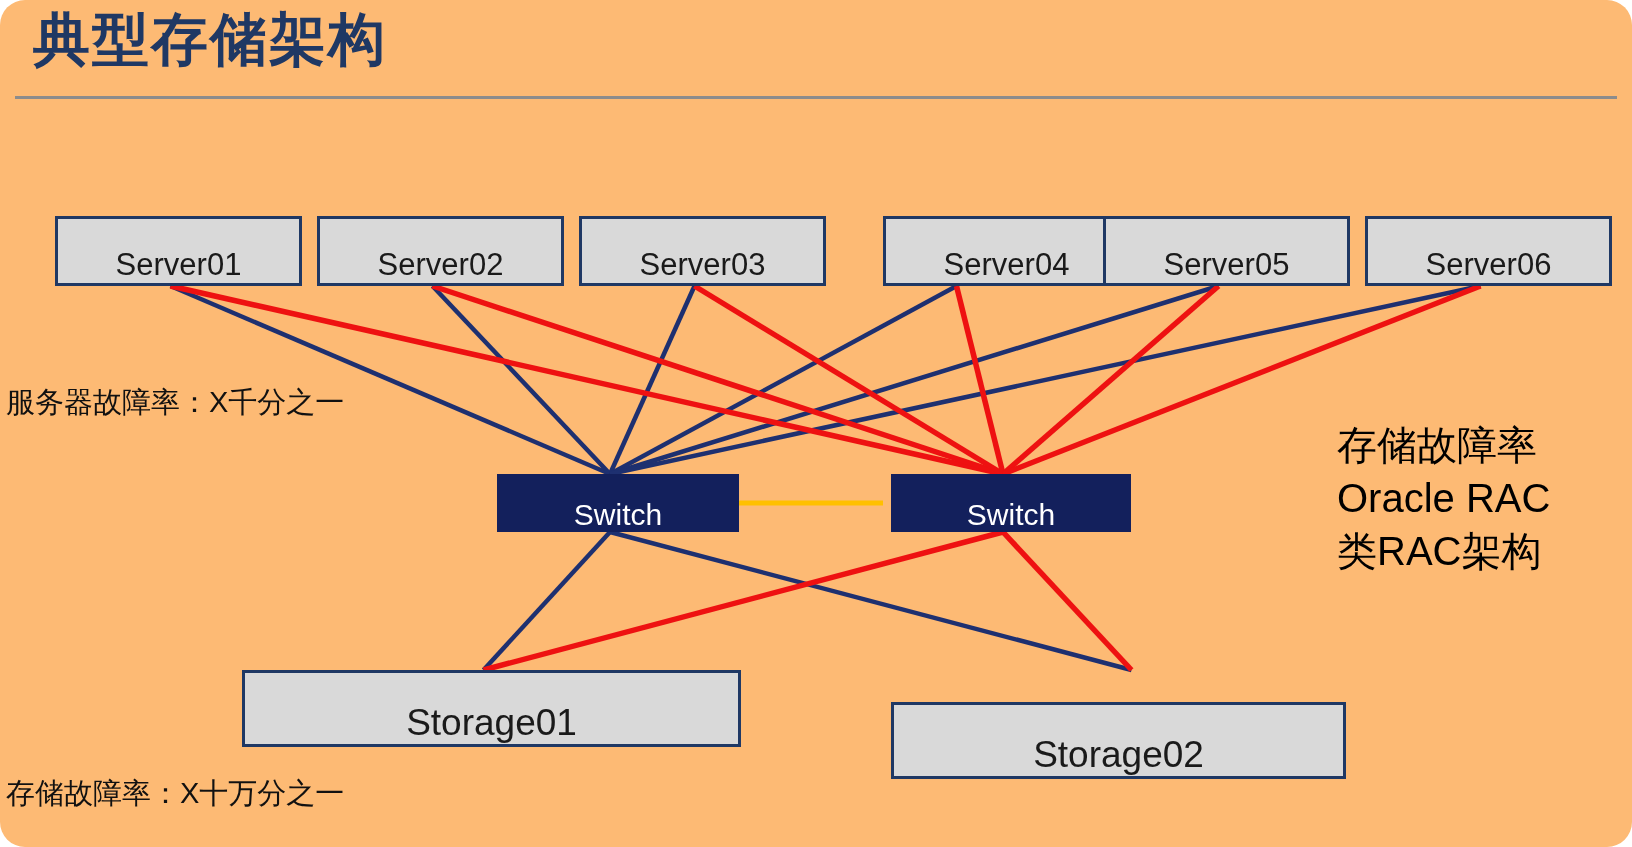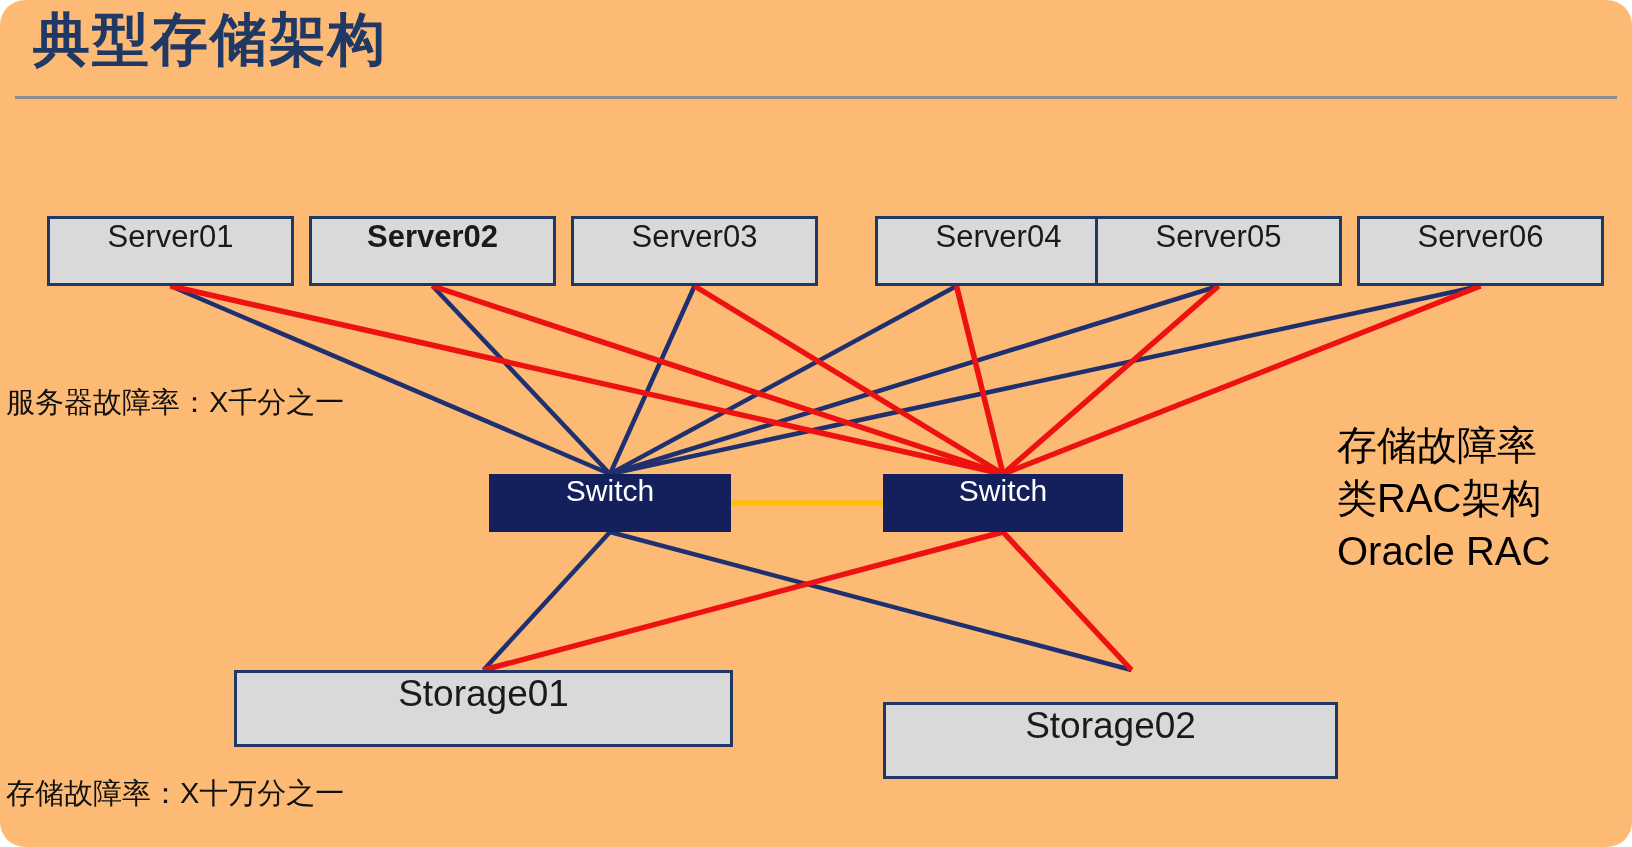--- a/index.html
+++ b/index.html
@@ -23,22 +23,22 @@
     position:absolute;left:33px;top:2px;margin:0;z-index:3;
     font-size:57px;font-weight:700;letter-spacing:2px;color:var(--c-title);
   }
   .divider{position:absolute;left:15px;top:96px;width:1602px;height:3px;background:var(--c-divider);z-index:3;}
   .note{position:absolute;z-index:3;font-size:29px;color:#111;white-space:nowrap;text-align:center;}
   .note-server{left:6px;top:383px;}
   .note-storage{left:6px;top:774px;}
   .sidenote{position:absolute;left:1337px;top:419px;z-index:3;font-size:40px;line-height:53px;color:#000;white-space:nowrap;}
   .node{
     position:absolute;z-index:2;box-sizing:border-box;
-    display:flex;align-items:flex-start;justify-content:center;
-    background:var(--c-boxfill);border:3px solid var(--c-boxborder);color:#1a1a1a;
+    display:flex;align-items:flex-end;justify-content:center;
+    background:var(--c-boxfill);border:3px solid var(--c-boxborder);color:#1a1a1a;margin-left:8px;
   }
   .node.switch{background:var(--c-switchfill);border:none;color:#ffffff;}
   .node.server{font-size:31px;}
   .node.switch{font-size:30px;}
   .node.storage{font-size:37px;}
 </style>
 </head>
 <body>
 
 <div class="canvas">
@@ -63,29 +63,29 @@
     </svg>
 
   <h1 class="title">典型存储架构</h1>
   <div class="divider"></div>
 
   <div class="note note-server">服务器故障率：X千分之一</div>
   <div class="note note-storage">存储故障率：X十万分之一</div>
 
   <div class="sidenote">
     <div>存储故障率</div>
+    <div>Oracle RAC</div>
     <div>类RAC架构</div>
-    <div>Oracle RAC</div>
   </div>
 
   <div id="nodes">
       <div class="node server" style="left: 47px; top: 216px; width: 247px; height: 70px;">
         <span>Server01</span>
       </div>
-      <div class="node server" style="left: 309px; top: 216px; width: 247px; height: 70px; font-weight: bold;">
+      <div class="node server" style="left: 309px; top: 216px; width: 247px; height: 70px;">
         <span>Server02</span>
       </div>
       <div class="node server" style="left: 571px; top: 216px; width: 247px; height: 70px;">
         <span>Server03</span>
       </div>
       <div class="node server" style="left: 875px; top: 216px; width: 247px; height: 70px;">
         <span>Server04</span>
       </div>
       <div class="node server" style="left: 1095px; top: 216px; width: 247px; height: 70px;">
         <span>Server05</span>

